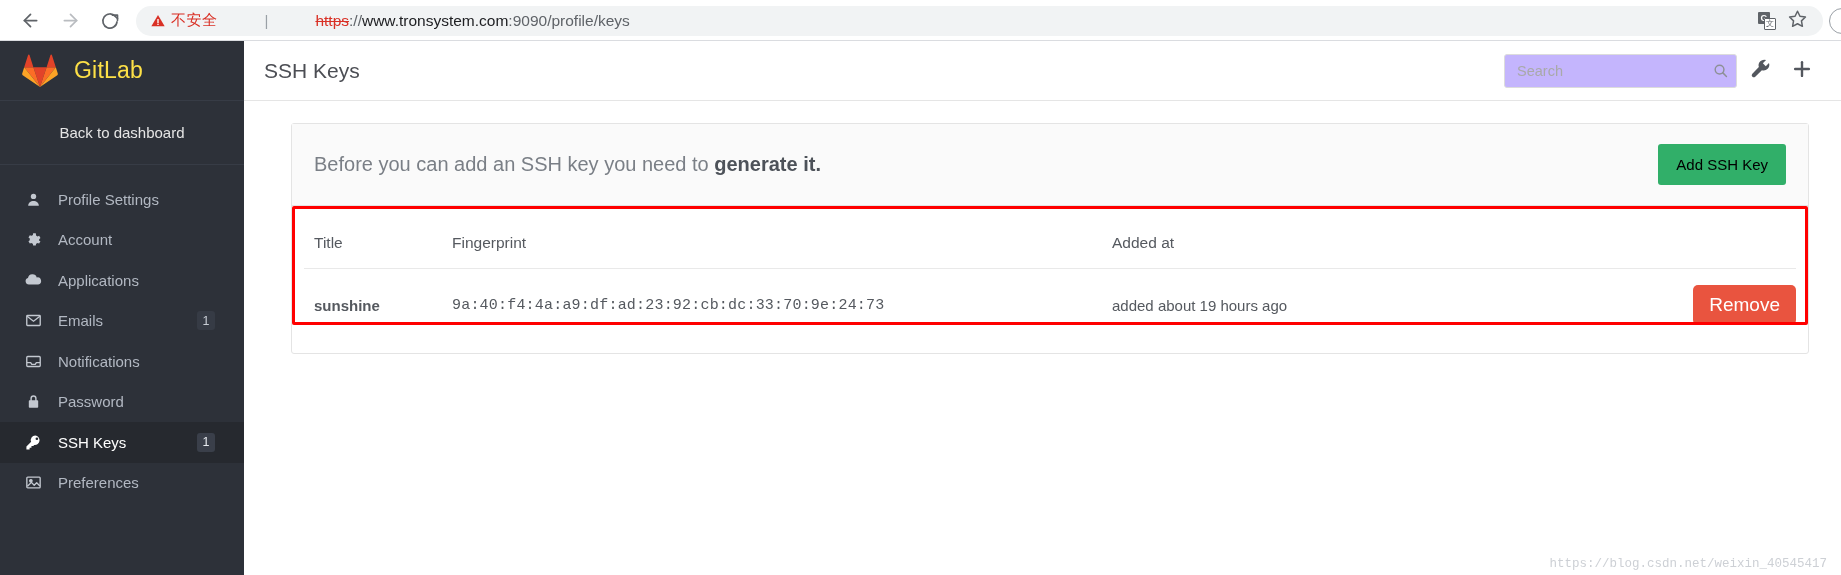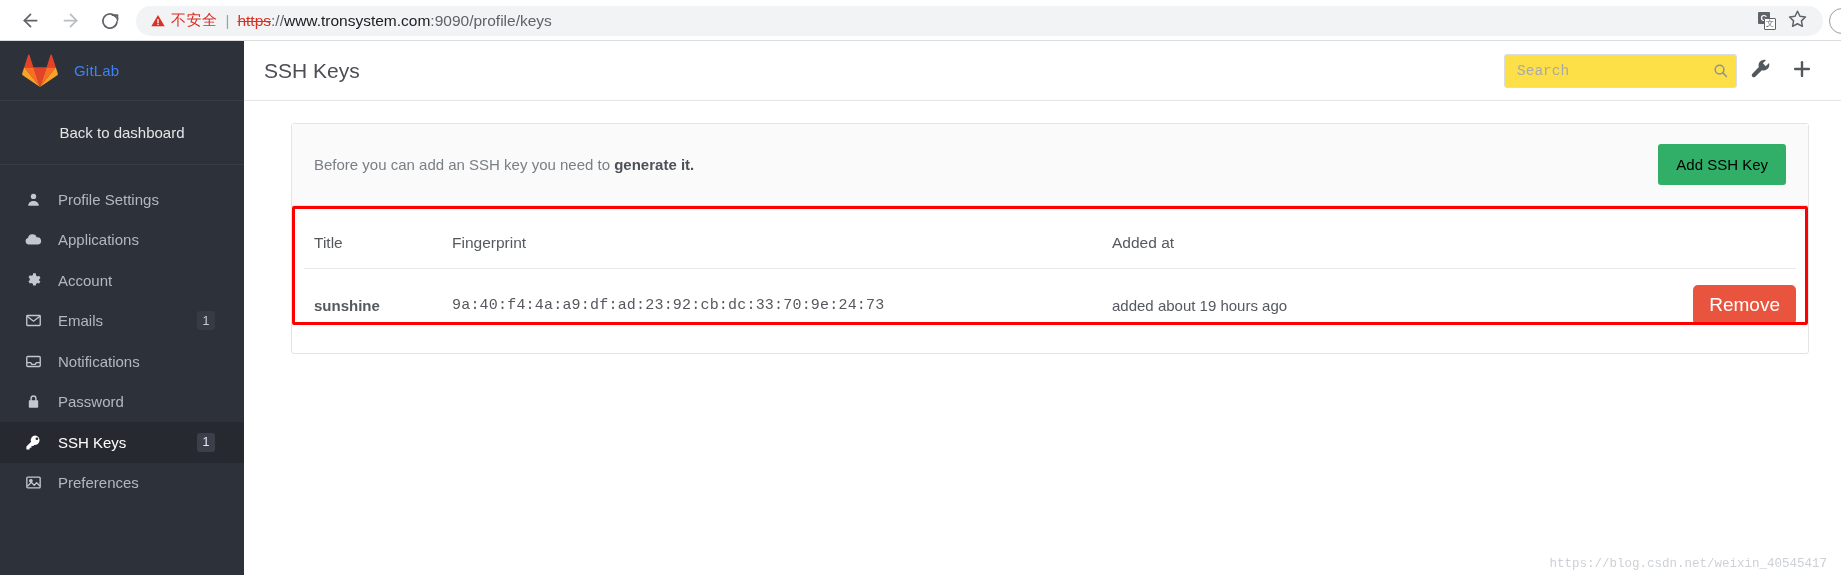--- a/index.html
+++ b/index.html
@@ -33,20 +33,21 @@
     height: 30px;
     margin-left: 8px;
     margin-right: 6px;
     background: #f1f3f4;
     border-radius: 16px;
     display: flex;
     align-items: center;
     padding: 0 14px;
     position: relative;
     min-width: 0;
+    gap: 39px;
   }
   .sec-warn {
     display: flex; align-items: center;
     color: #d93025;
     font-size: 15px;
     white-space: nowrap;
     flex: 0 0 auto;
   }
   .warn-tri { margin-right: 5px; display: block; }
   .sec-text { letter-spacing: .5px; }
@@ -144,22 +145,22 @@
   .brand {
     height: 60px;
     display: flex;
     align-items: center;
     padding-left: 22px;
     gap: 16px;
     border-bottom: 1px solid #373c46;
   }
   .brand-logo { width: 36px; height: 34px; display: block; }
   .brand-name {
-    font-size: 15px;
-    color: #3b82f6;
+    font-size: 23px;
+    color: #fde047;
     letter-spacing: .2px;
   }
   .back-dash {
     height: 64px;
     display: flex;
     align-items: center;
     justify-content: center;
     font-size: 15px;
     color: #e5e5e5;
     border-bottom: 1px solid #373c46;
@@ -235,22 +236,22 @@
   }
   .search-input {
     width: 100%;
     height: 34px;
     border: 1px solid #dcdcdc;
     border-radius: 3px;
     font-size: 14.5px;
     padding: 0 30px 0 12px;
     color: #444;
     outline: none;
-    font-family: Liberation Mono, monospace;
-    background: #fde047;
+    font-family: Liberation Sans, sans-serif;
+    background: #c4b5fd;
   }
   .search-input::placeholder { color: #a9a9a9; }
   .search-ico {
     position: absolute;
     right: 9px; top: 9px;
     color: #8d9096;
     pointer-events: none;
   }
   .hdr-icon {
     width: 38px; height: 38px;
@@ -273,21 +274,21 @@
   }
   .notice-row {
     background: #fafafa;
     border-bottom: 1px solid #e4e4e4;
     padding: 20px 22px;
     display: flex;
     align-items: center;
     min-height: 82px;
   }
   .notice-text {
-    font-size: 15px;
+    font-size: 20px;
     color: #7a7f86;
     flex: 1 1 auto;
   }
   .notice-text b { color: #4d5259; font-weight: 700; }
   .btn-add {
     background: #2eab63;
     background: #31af69;
     color: #000000;
     font-size: 15px;
     border: none;
@@ -454,34 +455,34 @@
           <svg width="15" height="15" viewBox="0 0 24 24" fill="currentColor">
               <circle cx="12" cy="7" r="4.3"></circle>
               <path d="M3.5 22c0-4.7 3.8-7.6 8.5-7.6s8.5 2.9 8.5 7.6z"></path>
             </svg>
         </span>
         <span class="nav-label">Profile Settings</span>
       </div>
 
       <div class="nav-item">
         <span class="nav-icon">
+          <svg width="16" height="16" viewBox="0 0 24 24" fill="currentColor">
+              <path d="M12 8.2a3.8 3.8 0 1 0 0 7.6 3.8 3.8 0 0 0 0-7.6zm9.2 5.1.1-1.3-.1-1.3 2-1.6-2-3.4-2.4.9a8.6 8.6 0 0 0-2.2-1.3L16.2 2h-4l-.4 2.4a8.6 8.6 0 0 0-2.2 1.3l-2.4-.9-2 3.4 2 1.6-.1 1.3.1 1.3-2 1.6 2 3.4 2.4-.9c.7.6 1.4 1 2.2 1.3l.4 2.5h4l.4-2.5c.8-.3 1.5-.7 2.2-1.3l2.4.9 2-3.4z"></path>
+            </svg>
+        </span>
+        <span class="nav-label">Account</span>
+      </div>
+
+      <div class="nav-item">
+        <span class="nav-icon">
           <svg width="18" height="18" viewBox="0 0 24 24" fill="currentColor">
               <path d="M19 18H6.5A4.5 4.5 0 0 1 5.3 9.2 6 6 0 0 1 17 8.6a4.7 4.7 0 0 1 2 9.4z"></path>
             </svg>
         </span>
         <span class="nav-label">Applications</span>
-      </div>
-
-      <div class="nav-item">
-        <span class="nav-icon">
-          <svg width="16" height="16" viewBox="0 0 24 24" fill="currentColor">
-              <path d="M12 8.2a3.8 3.8 0 1 0 0 7.6 3.8 3.8 0 0 0 0-7.6zm9.2 5.1.1-1.3-.1-1.3 2-1.6-2-3.4-2.4.9a8.6 8.6 0 0 0-2.2-1.3L16.2 2h-4l-.4 2.4a8.6 8.6 0 0 0-2.2 1.3l-2.4-.9-2 3.4 2 1.6-.1 1.3.1 1.3-2 1.6 2 3.4 2.4-.9c.7.6 1.4 1 2.2 1.3l.4 2.5h4l.4-2.5c.8-.3 1.5-.7 2.2-1.3l2.4.9 2-3.4z"></path>
-            </svg>
-        </span>
-        <span class="nav-label">Account</span>
       </div>
 
       <div class="nav-item">
         <span class="nav-icon">
           <svg width="17" height="17" viewBox="0 0 24 24" fill="none" stroke="currentColor" stroke-width="1.9">
               <rect x="2.5" y="5" width="19" height="14" rx="1"></rect>
               <polyline points="3 6 12 13 21 6"></polyline>
             </svg>
         </span>
         <span class="nav-label">Emails</span>

